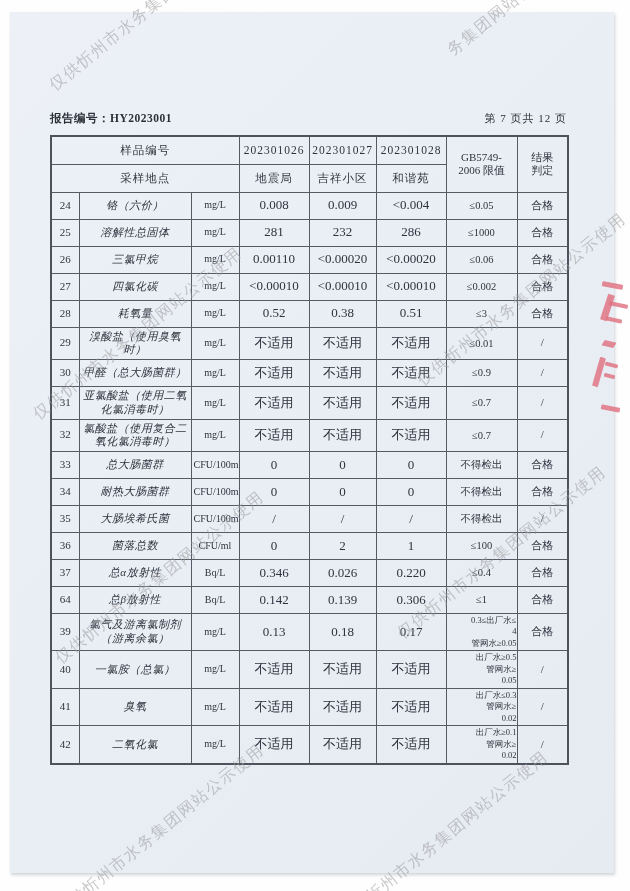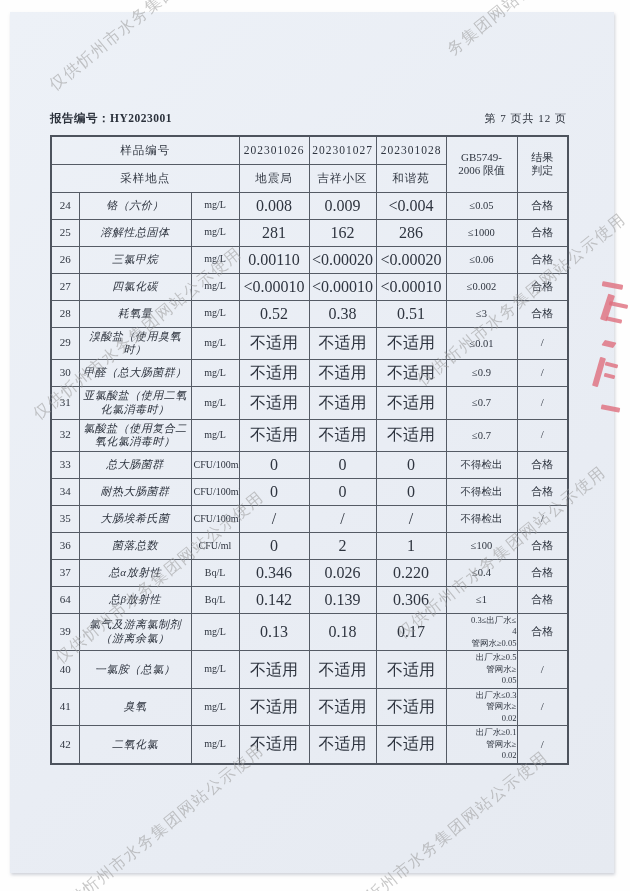--- a/index.html
+++ b/index.html
@@ -41,21 +41,21 @@
   table.report { border:2px solid #4d535d; }
   thead th { height:28px; font-size:11.5px; letter-spacing:1px; }
   th.two-line { line-height:1.9; font-size:11px; letter-spacing:0; }
   tbody tr { height:27px; }
   td.c-no { font-family:"Liberation Serif", serif; font-size:11px; }
   td.c-name { text-align:left; padding-left:5px; letter-spacing:.5px;font-style:italic; }
   td.c-unit { font-size:10px; }
   td.c-unit.small { font-size:10px; letter-spacing:0; }
   td.c-limit { font-size:10.5px; }
   td.c-limit.multi { font-size:8.5px; white-space:pre-line; line-height:1.35; padding:1px 0;text-align:right; }
-  td.c-v1, td.c-v2, td.c-v3 { font-size:16px; }
+  td.c-v1, td.c-v2, td.c-v3 { font-size:13px; }
 
   .wm-layer { position:absolute; inset:0; pointer-events:none; z-index:5; }
   .wm {
     position:absolute; white-space:nowrap;
     font-family:"Liberation Sans", sans-serif;
     font-size:16px; letter-spacing:1.5px; color:#9b9b9b; opacity:.55;
     transform:rotate(-39deg); transform-origin:0 50%;
   }
   .stamp { position:absolute; z-index:6; pointer-events:none; }
   .stamp .frag { position:absolute; background:#de6e7d; opacity:.8; border-radius:1px; }
@@ -117,21 +117,21 @@
             <td class="c-v2">0.009</td>
             <td class="c-v3">&lt;0.004</td>
             <td class="c-limit">≤0.05</td>
             <td class="c-result">合格</td>
           </tr>
           <tr>
             <td class="c-no">25</td>
             <td class="c-name">溶解性总固体</td>
             <td class="c-unit">mg/L</td>
             <td class="c-v1">281</td>
-            <td class="c-v2">162</td>
+            <td class="c-v2">232</td>
             <td class="c-v3">286</td>
             <td class="c-limit">≤1000</td>
             <td class="c-result">合格</td>
           </tr>
           <tr>
             <td class="c-no">26</td>
             <td class="c-name">三氯甲烷</td>
             <td class="c-unit">mg/L</td>
             <td class="c-v1">0.00110</td>
             <td class="c-v2">&lt;0.00020</td>

